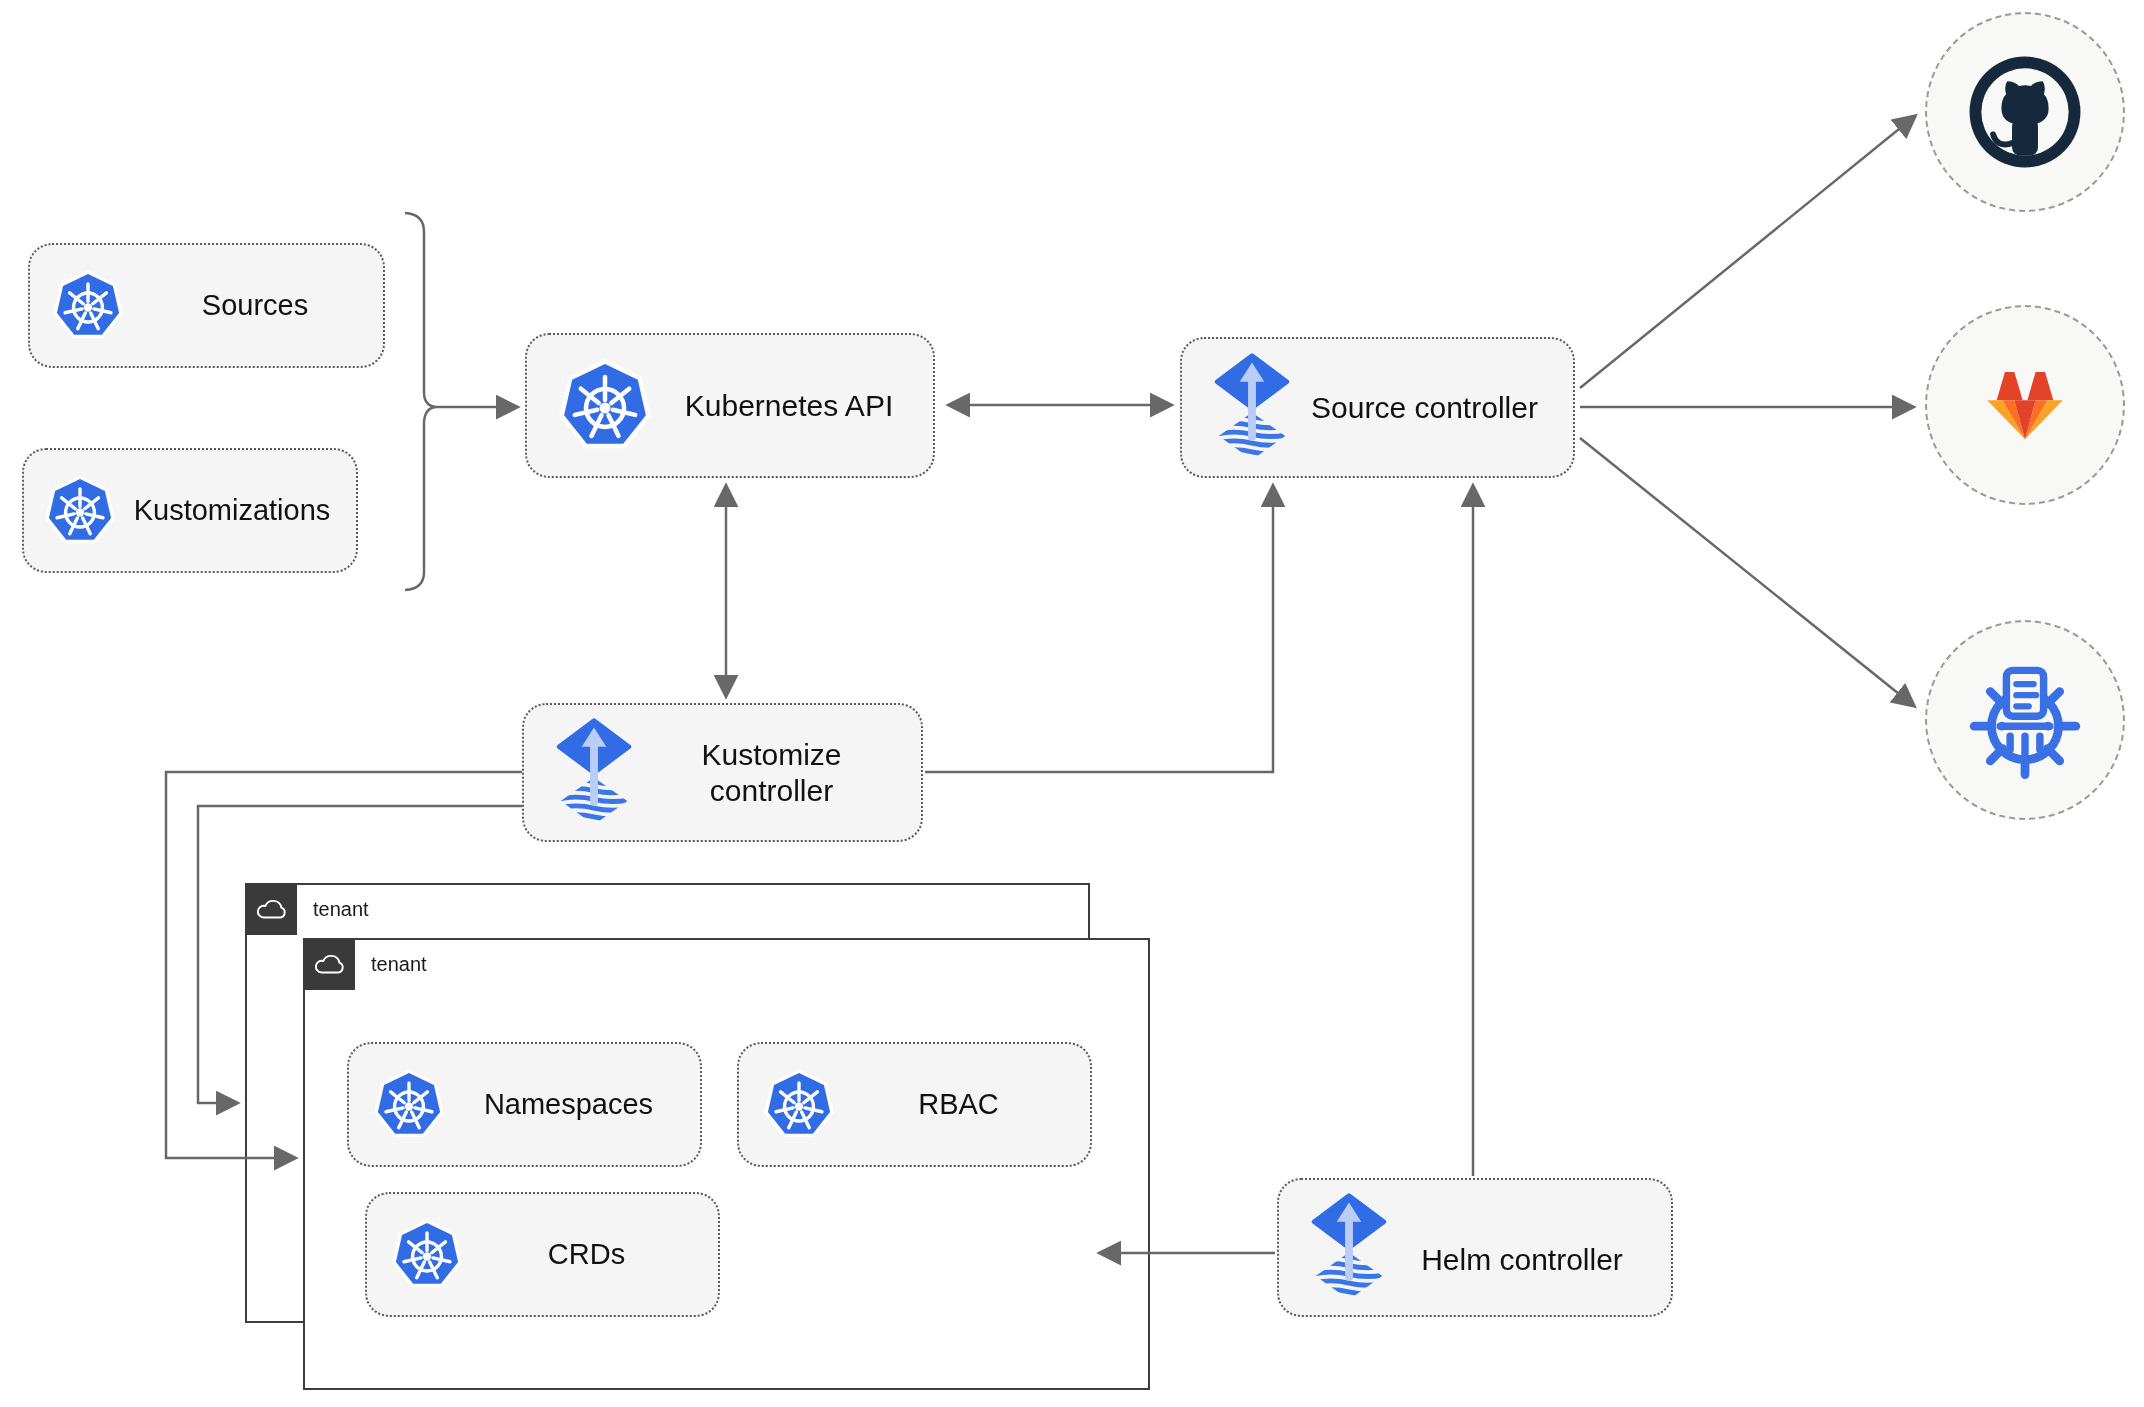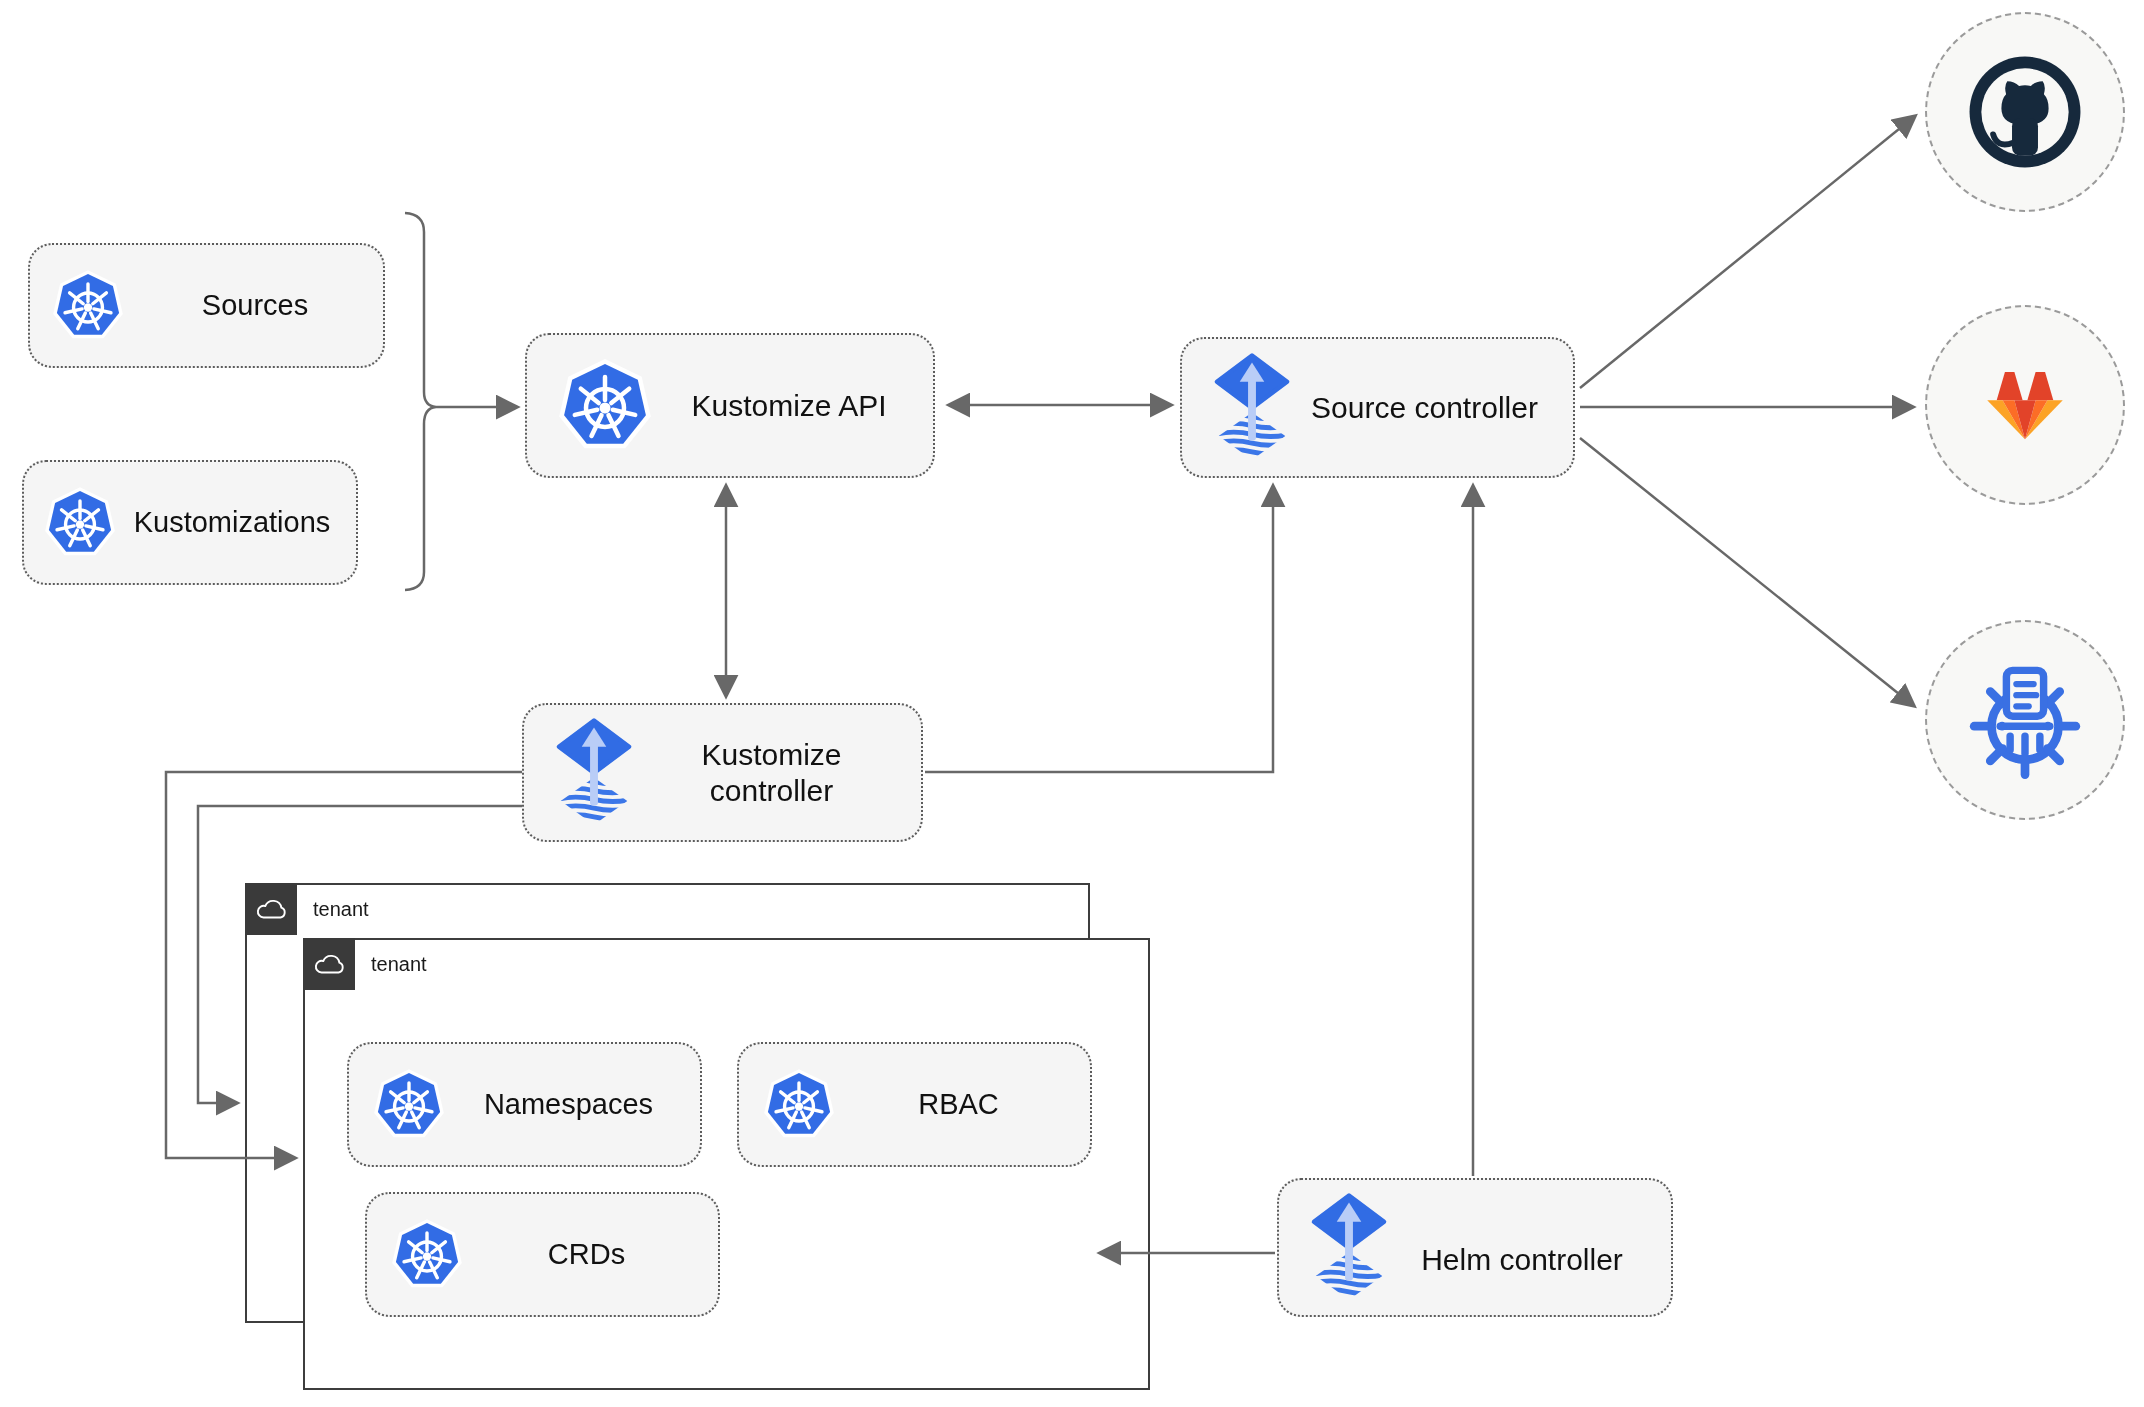--- a/index.html
+++ b/index.html
@@ -123,36 +123,36 @@
 
   <div class="node z5" style="left:28px; top:243px; width:357px; height:125px;gap:11px;">
     <span class="icon" style="margin-left:20px;">
       <svg width="76" height="76">
           <use href="#sym-k8s"></use>
         </svg>
       </span>
     <span class="label">Sources</span>
   </div>
 
-  <div class="node z5" style="left:22px; top:460px; width:336px; height:125px;">
+  <div class="node z5" style="left:22px; top:448px; width:336px; height:125px;">
     <span class="icon" style="margin-left:18px;">
       <svg width="76" height="76">
           <use href="#sym-k8s"></use>
         </svg>
       </span>
     <span class="label">Kustomizations</span>
   </div>
 
   <div class="node big z5" style="left:525px; top:333px; width:410px; height:145px;">
     <span class="icon" style="margin-left:28px;">
       <svg width="100" height="100">
           <use href="#sym-k8s"></use>
         </svg>
       </span>
-    <span class="label">Kustomize API</span>
+    <span class="label">Kubernetes API</span>
   </div>
 
   <div class="node big z5" style="left:1180px; top:337px; width:395px; height:141px;">
     <span class="icon" style="margin-left:26px;">
       <svg width="88" height="114">
           <use href="#sym-flux"></use>
         </svg>
       </span>
     <span class="label" style="padding:0 28px 0 8px;">Source controller</span>
   </div>

